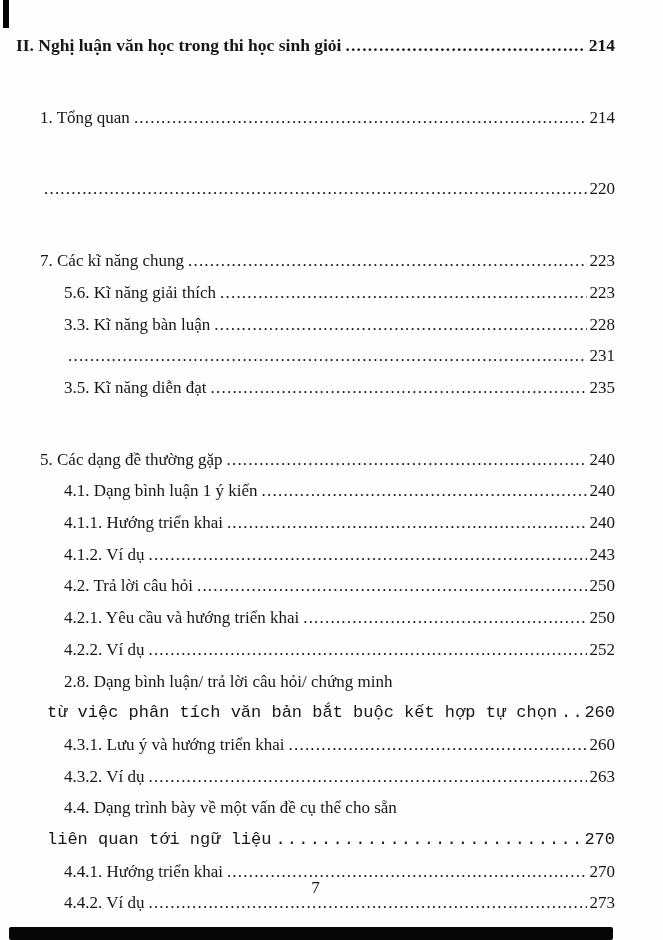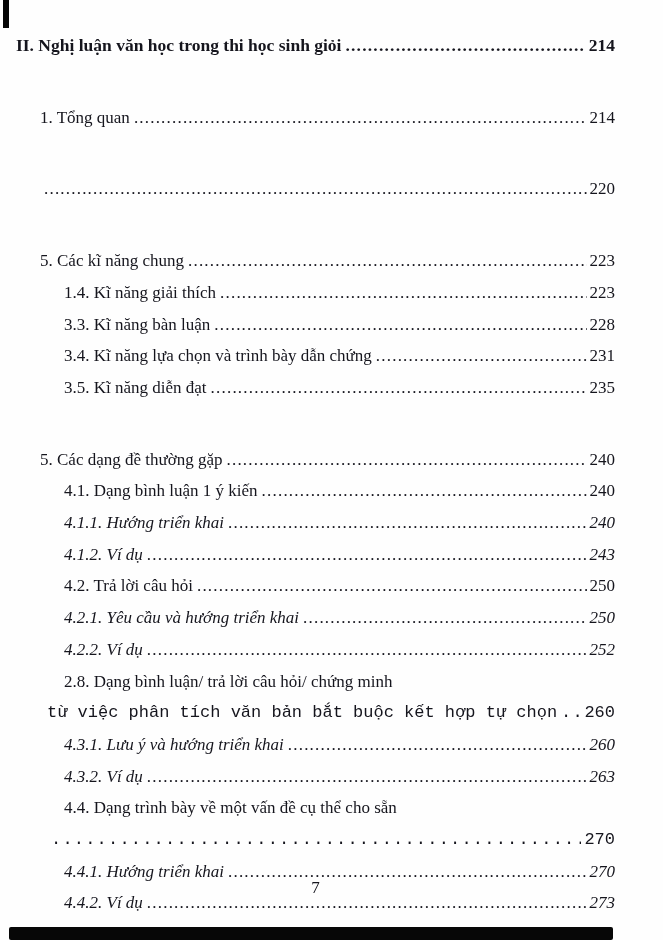--- a/index.html
+++ b/index.html
@@ -34,21 +34,21 @@
     min-width: 6px;
     margin: 0 3px 0 4px;
   }
   .row .dots::after {
     content: "........................................................................................................................................................................";
     letter-spacing: 1.2px;
     color: #15151d;
   }
   .row .pagenum { flex: 0 0 auto; text-align: right; }
   .row.bold { font-weight: bold; font-size: 17.5px; }
-  .row.italic .title, .row.italic .pagenum { font-style: italic; }
+  .row.italic .title, .row.italic .pagenum { }
   .lvl0 { padding-left: 0; }
   .lvl1 { padding-left: 24px; margin-top: 40px; }
   .lvl2 { padding-left: 48px; }
   .lvl3 { padding-left: 48px; }
   .cont { padding-left: 31px; font-family: Liberation Mono, monospace; }
   .footer {
     position: absolute;
     left: 16px;
     right: 48px;
     bottom: 42px;
@@ -92,40 +92,39 @@
       <span class="dots"></span>
       <span class="pagenum">214</span>
     </div>
 
     <div class="row lvl1">
       <span class="dots"></span>
       <span class="pagenum">220</span>
     </div>
 
     <div class="row lvl1">
-      <span class="title">5. Các kĩ năng chung</span>
+      <span class="title">7. Các kĩ năng chung</span>
       <span class="dots"></span>
       <span class="pagenum">223</span>
     </div>
 
     <div class="row lvl2">
-      <span class="title">1.4. Kĩ năng giải thích</span>
+      <span class="title">5.6. Kĩ năng giải thích</span>
       <span class="dots"></span>
       <span class="pagenum">223</span>
     </div>
 
 
     <div class="row lvl2">
       <span class="title">3.3. Kĩ năng bàn luận</span>
       <span class="dots"></span>
       <span class="pagenum">228</span>
     </div>
 
     <div class="row lvl2">
-      <span class="title">3.4. Kĩ năng lựa chọn và trình bày dẫn chứng</span>
       <span class="dots"></span>
       <span class="pagenum">231</span>
     </div>
 
     <div class="row lvl2">
       <span class="title">3.5. Kĩ năng diễn đạt</span>
       <span class="dots"></span>
       <span class="pagenum">235</span>
     </div>
 
@@ -191,20 +190,21 @@
       <span class="title">4.3.2. Ví dụ</span>
       <span class="dots"></span>
       <span class="pagenum">263</span>
     </div>
 
     <div class="row lvl2">
       <span class="title">4.4. Dạng trình bày về một vấn đề cụ thể cho sẵn</span>
     </div>
 
     <div class="row cont">
+      <span class="title">liên quan tới ngữ liệu</span>
       <span class="dots"></span>
       <span class="pagenum">270</span>
     </div>
 
     <div class="row italic lvl3">
       <span class="title">4.4.1. Hướng triển khai</span>
       <span class="dots"></span>
       <span class="pagenum">270</span>
     </div>
 

